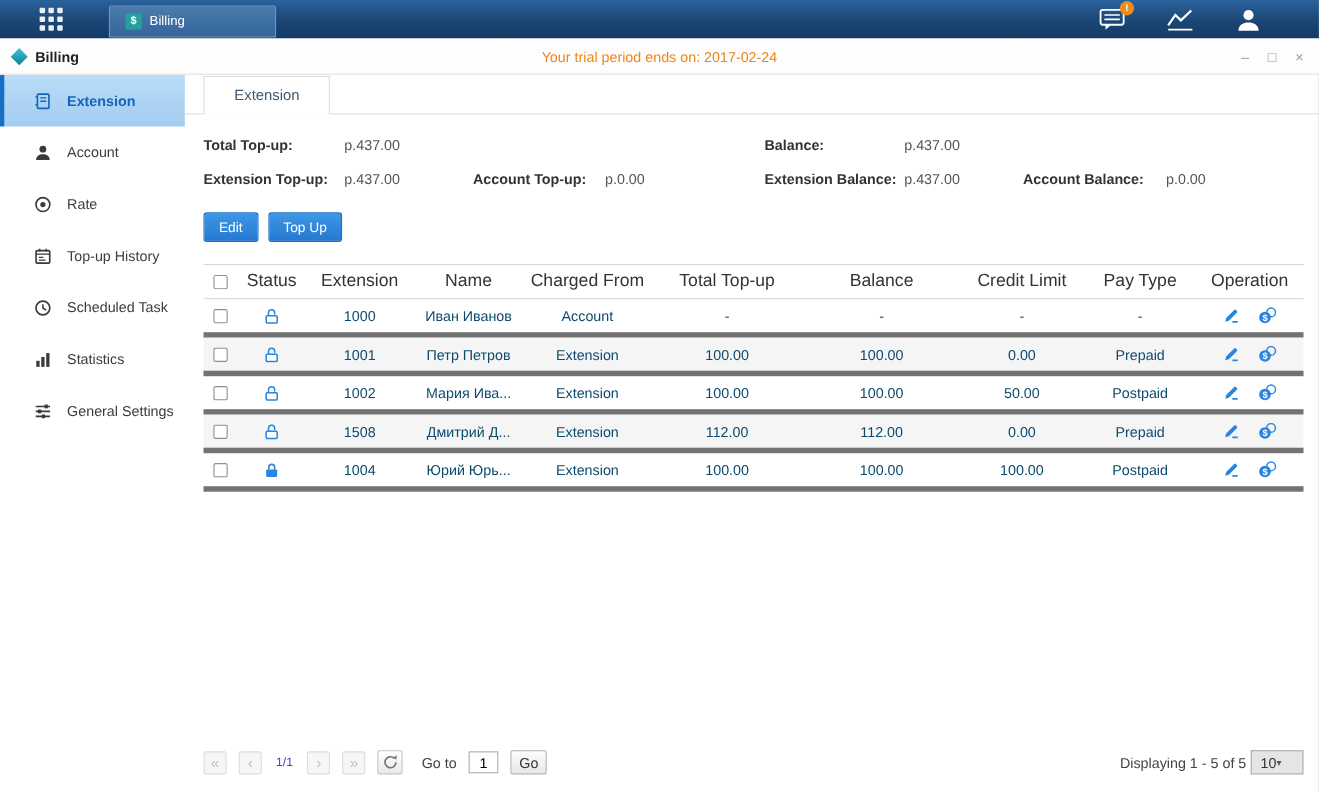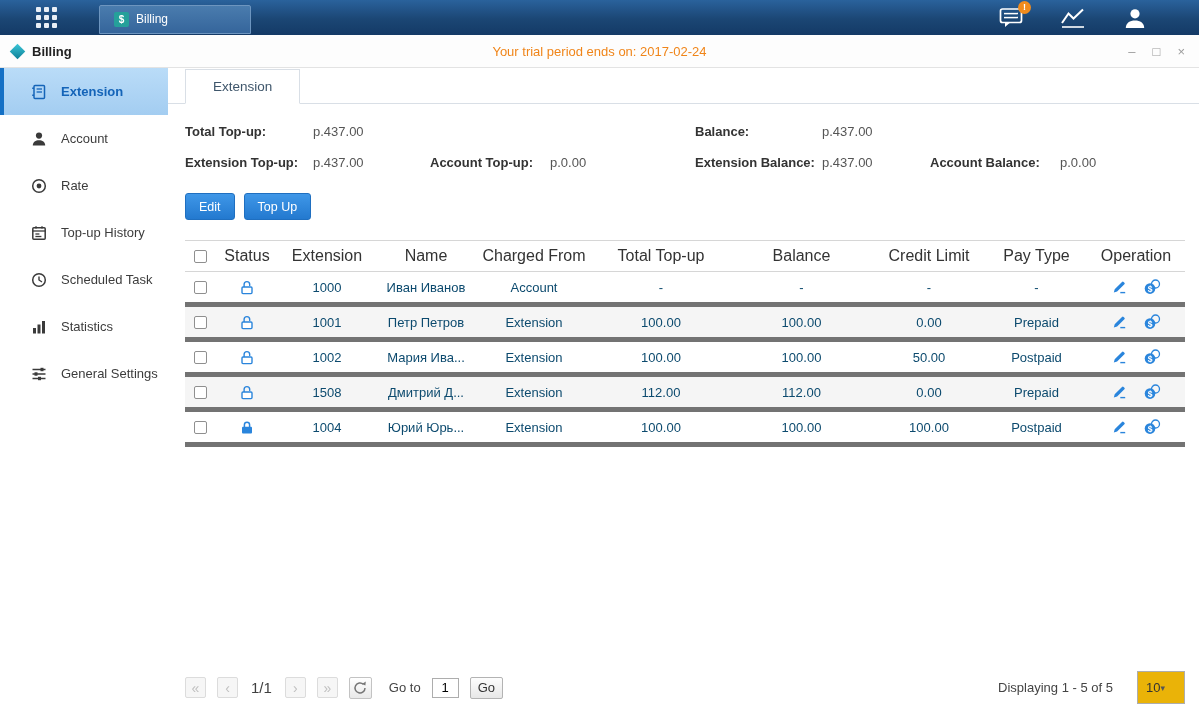--- a/index.html
+++ b/index.html
@@ -97,33 +97,33 @@
   .trow.locked .lock-closed { display:block; }
   .op-icons { display:flex; gap:17px; }
   .op-icon { cursor:pointer; display:flex; }
 
   
   .pagination { margin-top:auto; display:flex; justify-content:space-between; align-items:center;
     padding:6px 0 8px 0; }
   .pag-left { display:flex; align-items:center; gap:11px; }
   .pg-btn { width:21px; height:21px; border:1px solid #dcdcdc; background:#f6f6f6; border-radius:2px;
     color:#c0c0c0; font-size:14px; display:flex; align-items:center; justify-content:center; cursor:pointer; }
-  .pg-info { font-size:15px; color:#404040; margin:0 2px;text-align:right; }
+  .pg-info { font-size:11px; color:#6d28d9; margin:0 2px;text-align:right; }
   .pg-refresh { width:23px; height:22px; border:1px solid #c3c3c3; border-radius:2px;
     background:linear-gradient(180deg,#fff,#e9e9e9); display:flex; align-items:center;
     justify-content:center; cursor:pointer; }
   .pg-goto { font-size:13px; color:#444; margin-left:6px; }
   .pg-input { width:27px; height:20px; border:1px solid #adadad; font-size:13px; text-align:center;
     font-family:"Liberation Sans",sans-serif; }
   .pg-go { height:22px; padding:0 7px; border:1px solid #b3b3b3; border-radius:2px;
     background:linear-gradient(180deg,#fdfdfd,#e7e7e7); font-size:13px; color:#333;
     font-family:"Liberation Sans",sans-serif; cursor:pointer; }
-  .pag-right { display:flex; align-items:center; gap:24px; }
+  .pag-right { display:flex; align-items:center; gap:4px; }
   .pg-display { font-size:13px; color:#444; }
-  .pg-select { width:48px; height:33px; border:1px solid #adadad; background:#eab308;
+  .pg-select { width:48px; height:22px; border:1px solid #adadad; background:#e5e5e5;
     display:flex; align-items:center; padding:0 6px 0 8px;
     font-size:13px; color:#333; cursor:pointer; }
   .pg-select .caret { font-size:9px; color:#555; }
 </style>
 </head>
 <body>
 
 <div class="screen">
 
   <div class="topbar">

